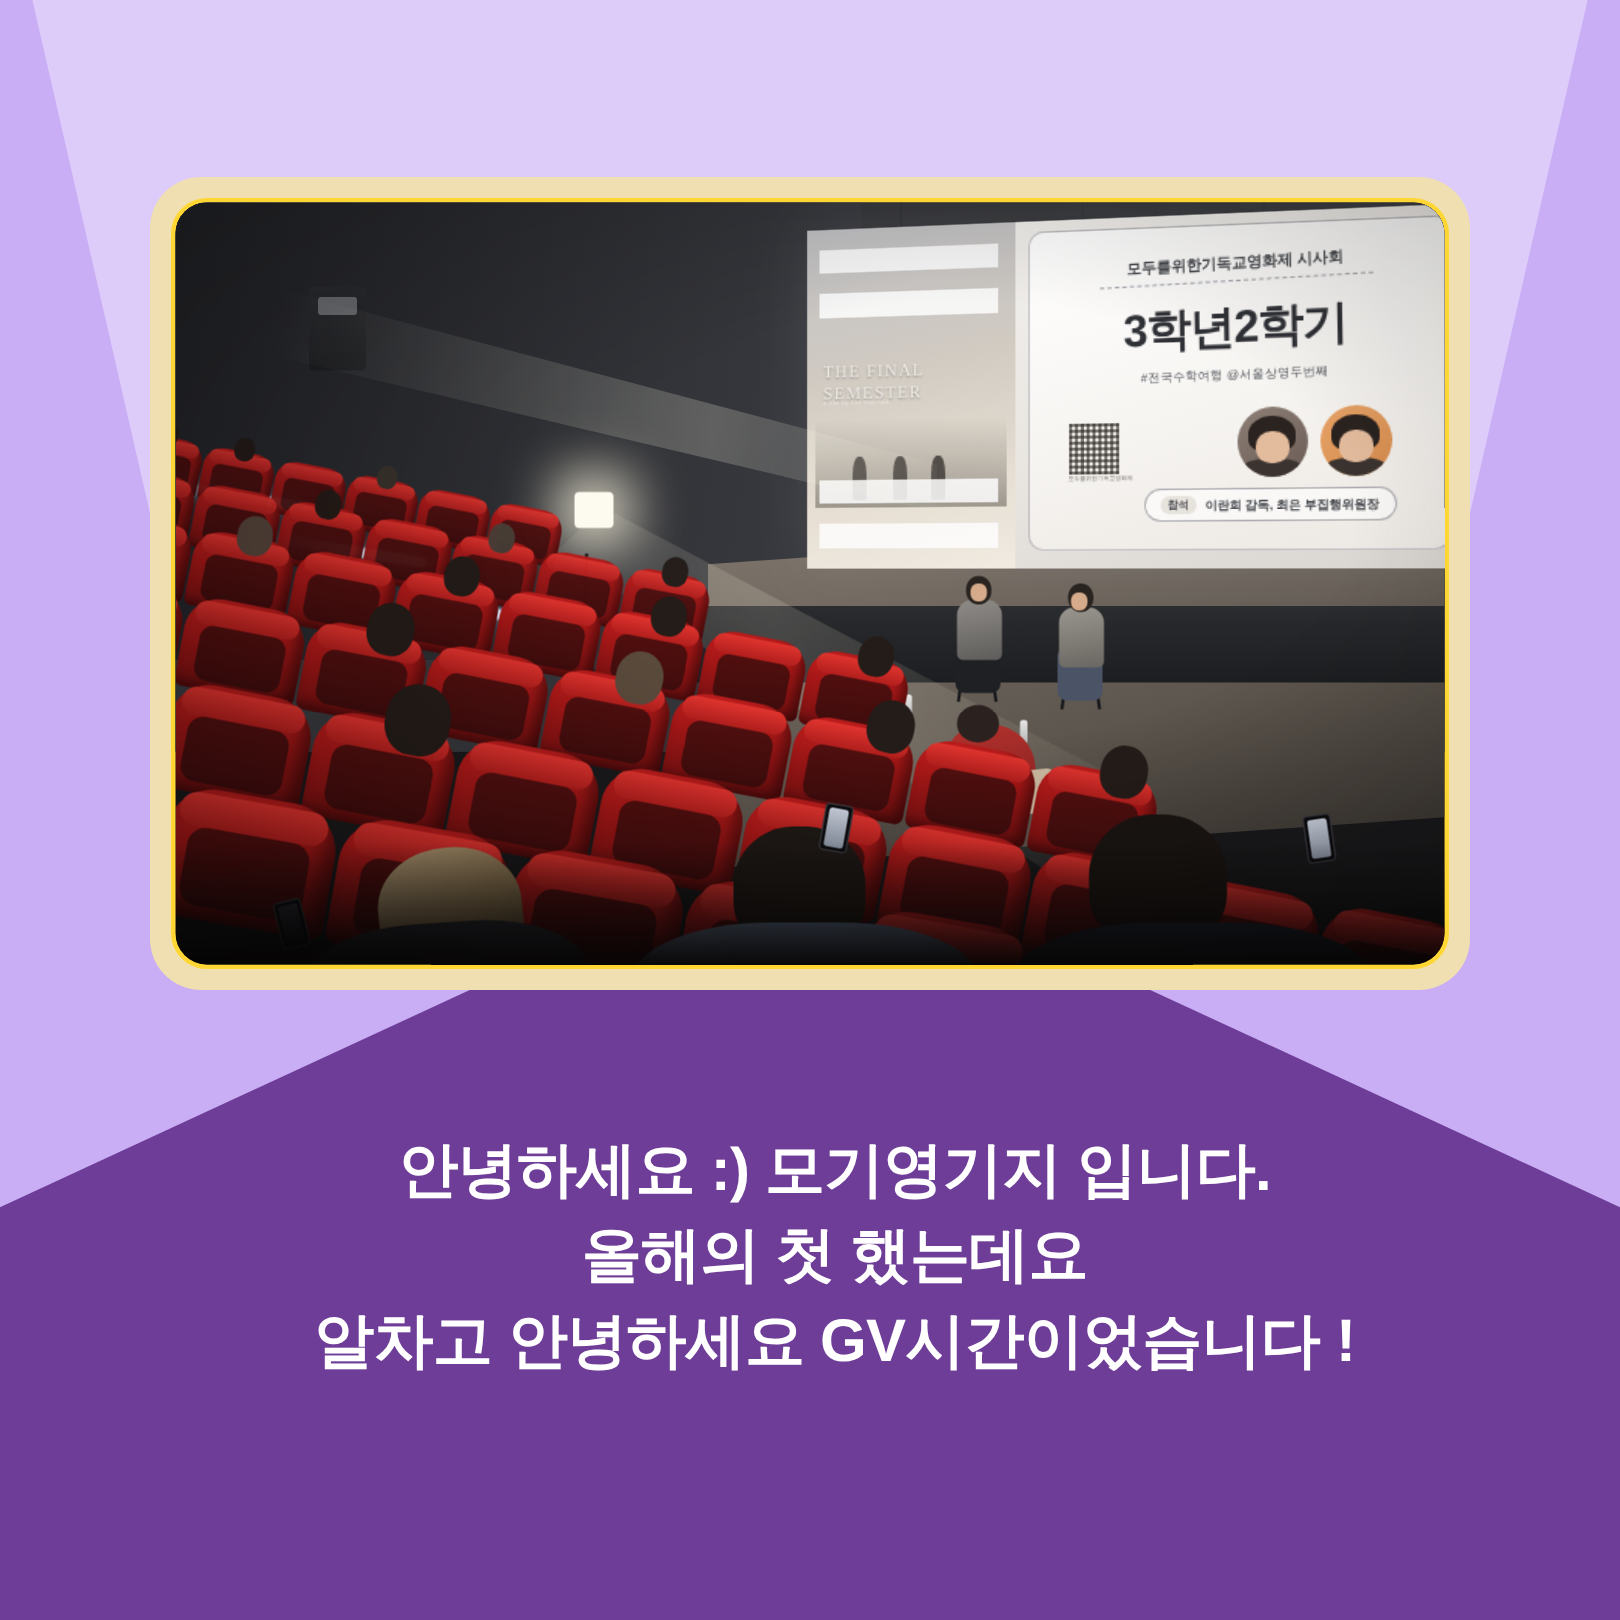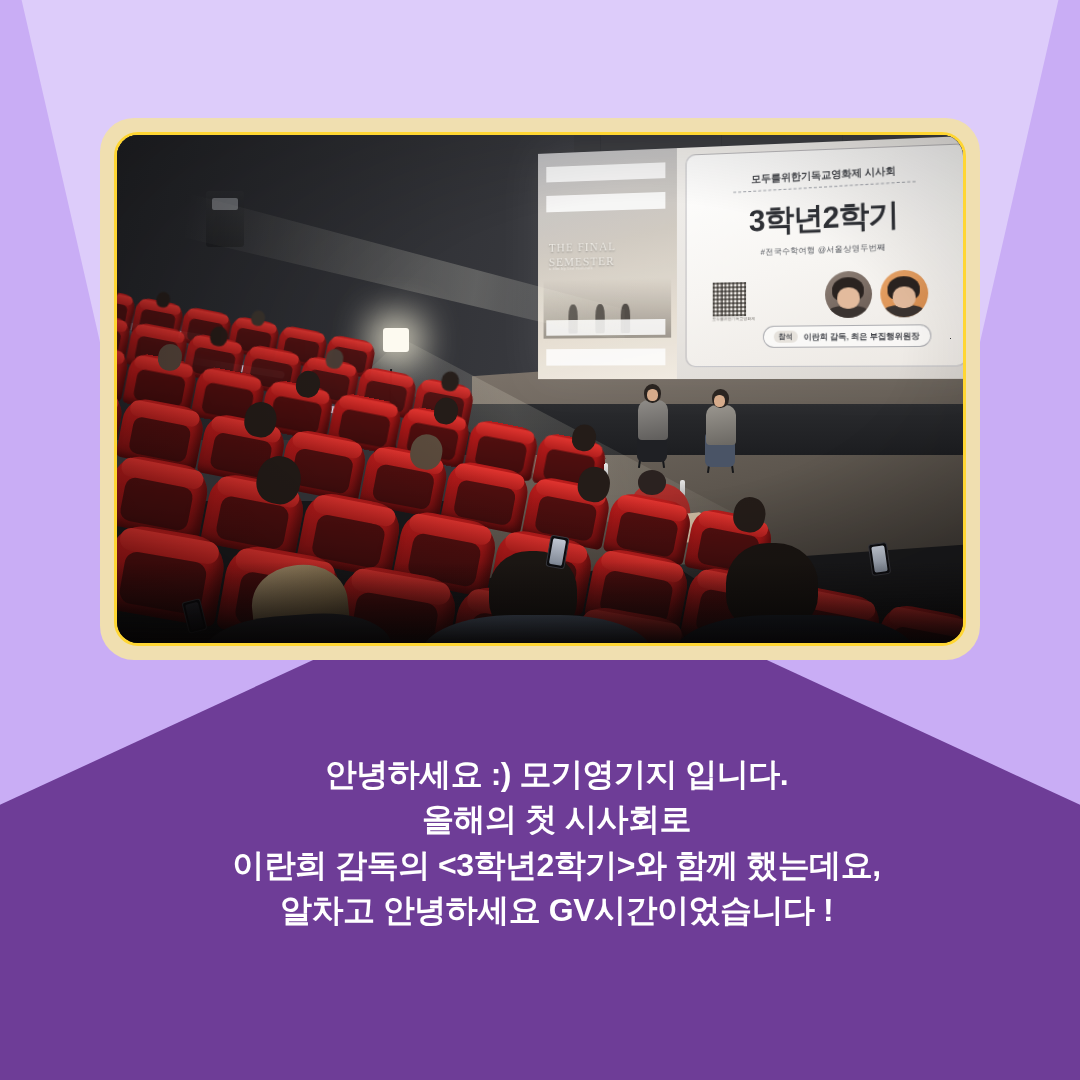--- a/index.html
+++ b/index.html
@@ -438,21 +438,21 @@
   
   .caption {
     position: absolute;
     left: 0;
     top: 752px;
     width: 1080px;
     text-align: center;
     color: #ffffff;
   }
   .caption-line {
-    font-size: 32px;
+    font-size: 40px;
     font-weight: 800;
     line-height: 1.42;
     letter-spacing: -0.5px;
     white-space: nowrap;
     margin-left: 33px;
   }
 </style>
 </head>
 <body>
 
@@ -762,18 +762,17 @@
         </div>
 
         <div class="dark-floor"></div>
         <div class="vignette"></div>
       </div>
     </div>
   </div>
 
   <div class="caption">
     <div class="caption-line">안녕하세요 :) 모기영기지 입니다.</div>
-    <div class="caption-line">올해의 첫 시사회로</div>
-    <div class="caption-line">이란희 감독의 &lt;3학년2학기&gt;와 함께 했는데요,</div>
+    <div class="caption-line">올해의 첫 했는데요</div>
     <div class="caption-line">알차고 안녕하세요 GV시간이었습니다 !</div>
   </div>
 
 </div>
 
 </body></html>

